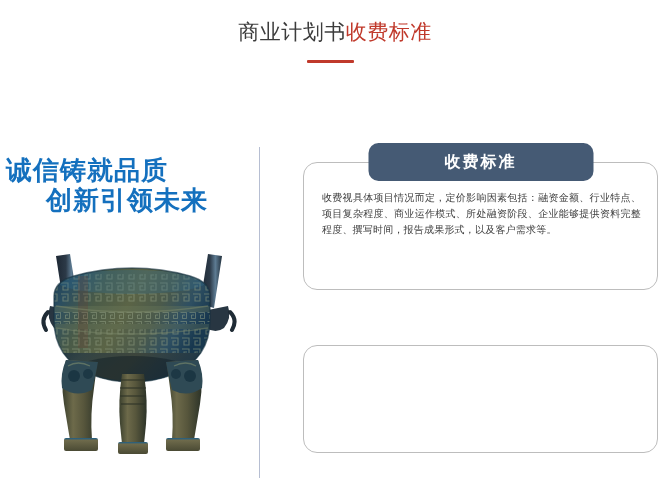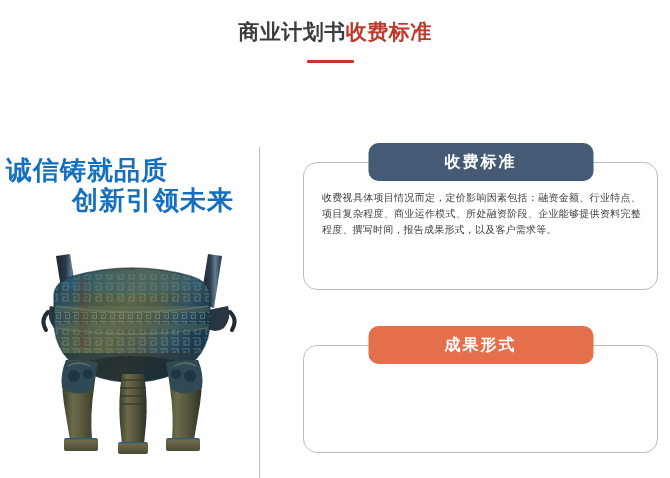--- a/index.html
+++ b/index.html
@@ -16,21 +16,21 @@
   }
 
   
   .page-title {
     position: absolute;
     left: 0;
     top: 18px;
     width: 670px;
     text-align: center;
     font-size: 21px;
-    font-weight: bold;
+    font-weight: normal;
     letter-spacing: 0.5px;
     line-height: 28px;
     white-space: nowrap;
   }
   .title-dark { color: #3c3c3c; }
   .title-accent { color: #c0392b; }
 
   .title-underline {
     position: absolute;
     left: 307px;
@@ -57,21 +57,21 @@
     left: 0px;
     top: 155px;
     width: 250px;
     color: #1470be;
     font-size: 26px;
     font-weight: bold;
     line-height: 30px;
     letter-spacing: 1px;
   }
   .slogan-line-1 { display: block; padding-left: 6px; }
-  .slogan-line-2 { display: block; padding-left: 72px; }
+  .slogan-line-2 { display: block; padding-left: 46px; }
 
   
   .ding-figure {
     position: absolute;
     left: 26px;
     top: 248px;
     width: 212px;
     height: 210px;
   }
   .ding-svg { display: block; width: 212px; height: 210px; }
@@ -239,14 +239,13 @@
     </g>
   </svg>
 </div>
 
 <div class="card card-1">
   <div class="card-pill pill-slate">收费标准</div>
   <div class="card-body">收费视具体项目情况而定，定价影响因素包括：融资金额、行业特点、项目复杂程度、商业运作模式、所处融资阶段、企业能够提供资料完整程度、撰写时间，报告成果形式，以及客户需求等。</div>
 </div>
 
 <div class="card card-2">
-  <div class="card-pill pill-orange">成果形式</div>
 </div>
 
 </body></html>

